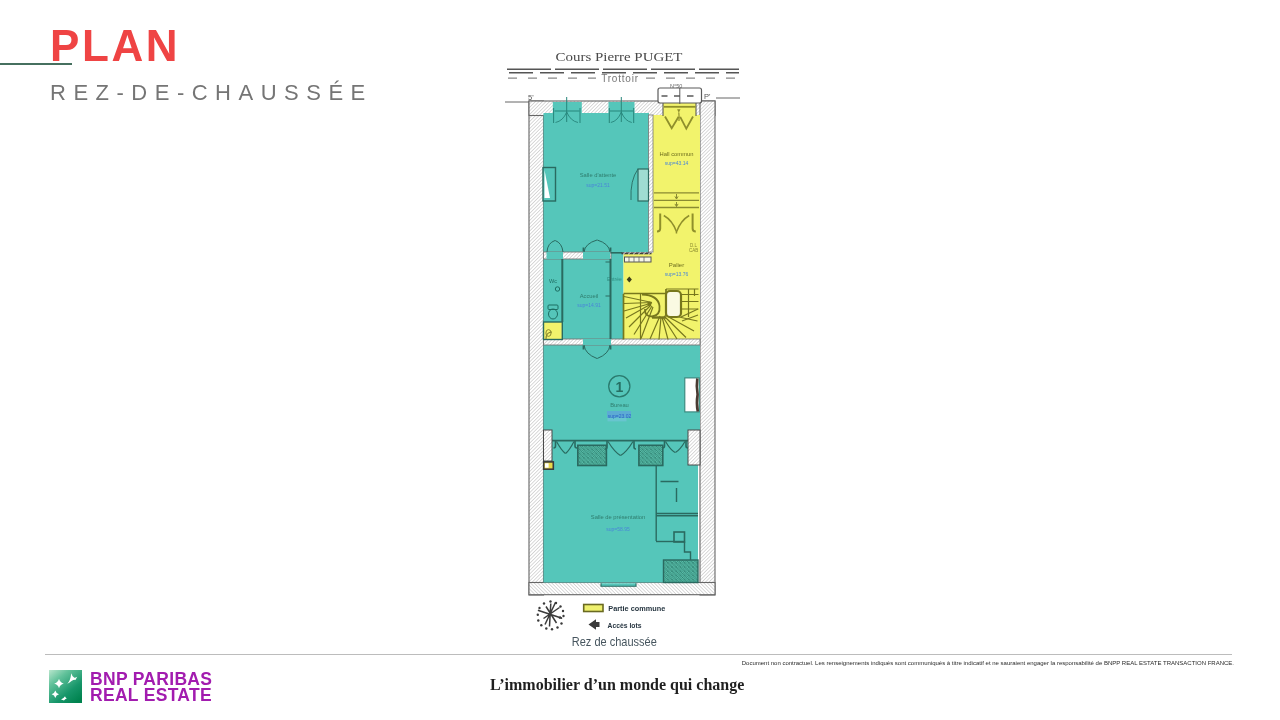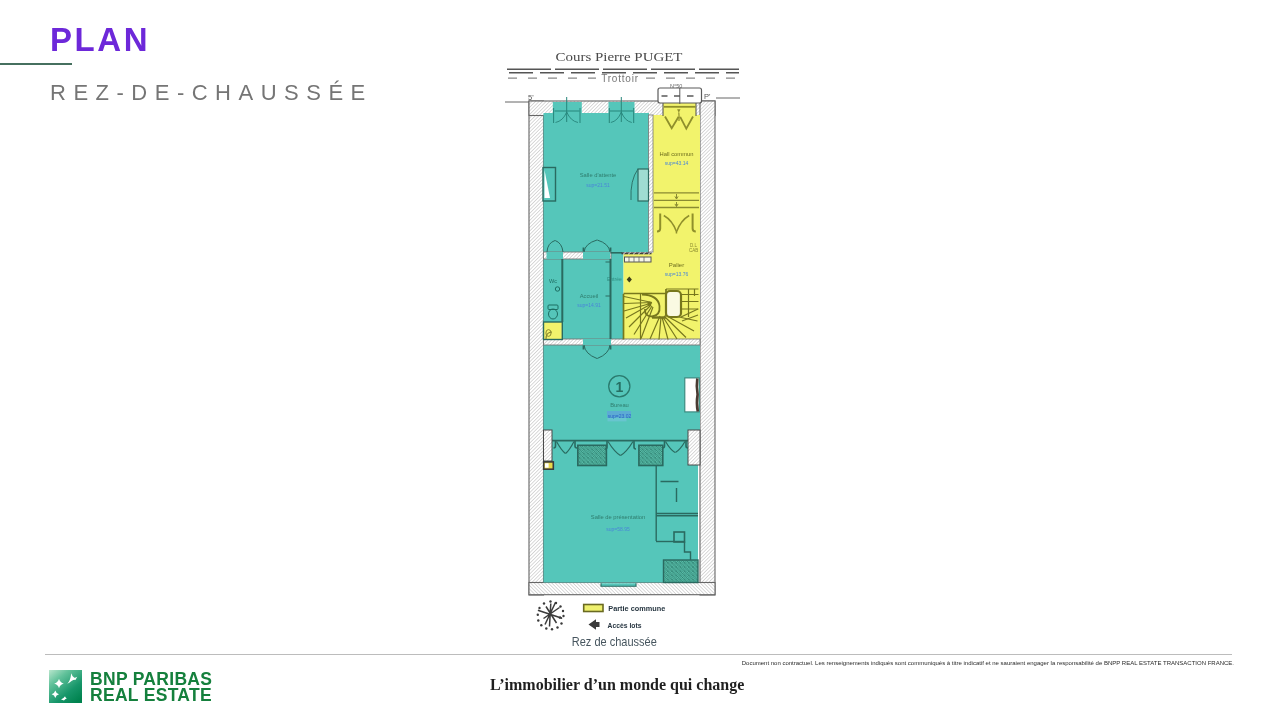--- a/index.html
+++ b/index.html
@@ -3,21 +3,21 @@
 <meta charset="utf-8">
 <style>
   html,body{margin:0;padding:0;}
   body{width:1280px;height:720px;background:#ffffff;overflow:hidden;position:relative;
        font-family:"Liberation Sans", sans-serif;}
   .abs{position:absolute;}
 </style>
 </head>
 <body>
 
-<div class="abs" style="left:50px;top:20.5px;font-size:33px;font-weight:bold;letter-spacing:2.6px;color:#6d28d9;">PLAN</div>
+<div class="abs" style="left:50px;top:20.5px;font-size:44px;font-weight:bold;letter-spacing:2.6px;color:#ef4444;">PLAN</div>
 
 <div class="abs" style="left:0;top:63.2px;width:72px;height:1.8px;background:#46705f;"></div>
 
 <div class="abs" style="left:50px;top:79.5px;font-size:22px;letter-spacing:7.5px;color:#757575;">REZ-DE-CHAUSSÉE</div>
 
 <svg class="abs" style="left:0;top:0;" width="1280" height="720" viewBox="0 0 1280 720">
   <defs>
 
     <pattern id="hatch" width="2.5" height="2.5" patternUnits="userSpaceOnUse" patternTransform="rotate(45)">
       <rect width="2.5" height="2.5" fill="#ffffff"></rect>
@@ -318,15 +318,15 @@
       <stop offset="1" stop-color="#00834f"></stop>
     </linearGradient>
   </defs>
   <rect width="33" height="33" fill="url(#lg)"></rect>
   <path d="M18.3,13.8 Q21.5,10.5 22.3,3.2 Q23.2,6.8 25.4,7.8 Q26.8,7.6 28.3,6.7 Q27.2,8.1 26.8,9.7 Q24.2,9.6 22.5,11 Q20.8,12.6 18.3,13.8 Z" fill="#fff"></path>
   <path d="M10,8.7 Q11,12.5 14.8,13.5 Q11,14.5 10,18.3 Q9,14.5 5.2,13.5 Q9,12.5 10,8.7 Z" fill="#fff"></path>
   <path d="M6.3,20.6 Q7,23.5 10,24.3 Q7,25 6.3,28 Q5.6,25 2.6,24.3 Q5.6,23.5 6.3,20.6 Z" fill="#fff"></path>
   <path d="M12,29.5 Q14.5,28.6 16,26.2 Q16.3,27.8 17.8,28.4 Q16,29 15,30.6 Q13.8,29.8 12,29.5 Z" fill="#fff"></path>
 </svg>
 
-<div class="abs" style="left:90px;top:670.5px;font-size:17.5px;font-weight:bold;color:#15803d;line-height:16px;letter-spacing:0.3px;">BNP PARIBAS<br>REAL ESTATE</div>
+<div class="abs" style="left:90px;top:670.5px;font-size:17.5px;font-weight:bold;color:#a21caf;line-height:16px;letter-spacing:0.3px;">BNP PARIBAS<br>REAL ESTATE</div>
 
 <div class="abs" style="left:490px;top:675.5px;font-size:16px;font-weight:bold;color:#1f1f1f;font-family:Liberation Serif, serif;">L’immobilier d’un monde qui change</div>
 
 </body></html>

